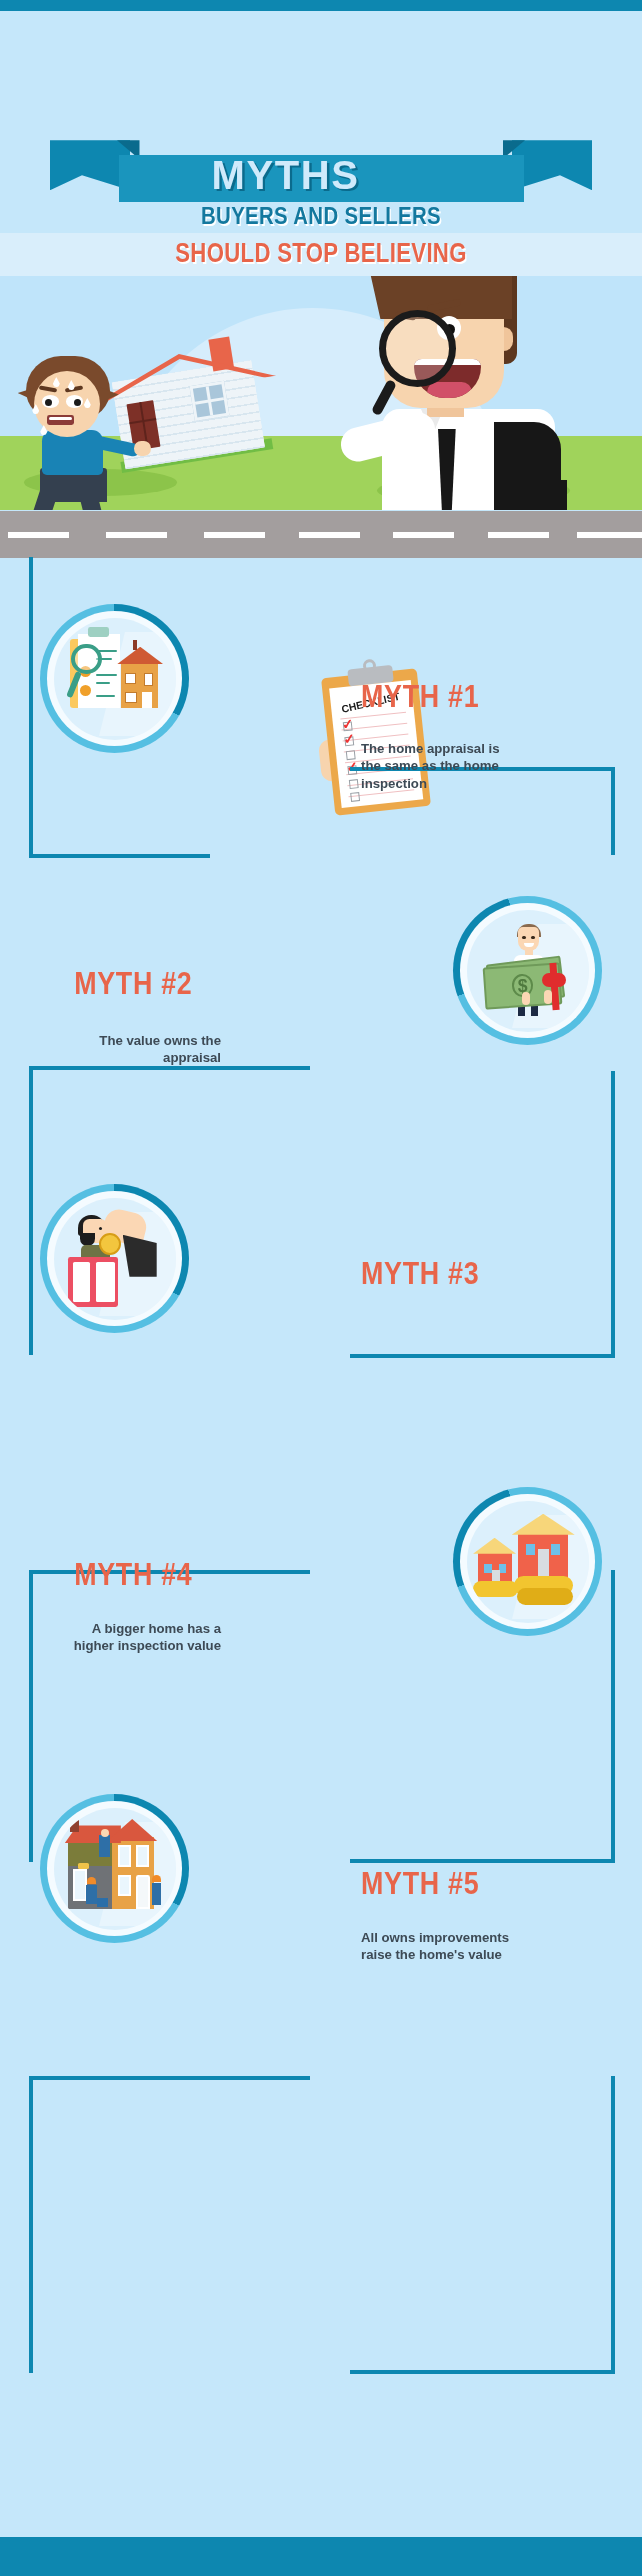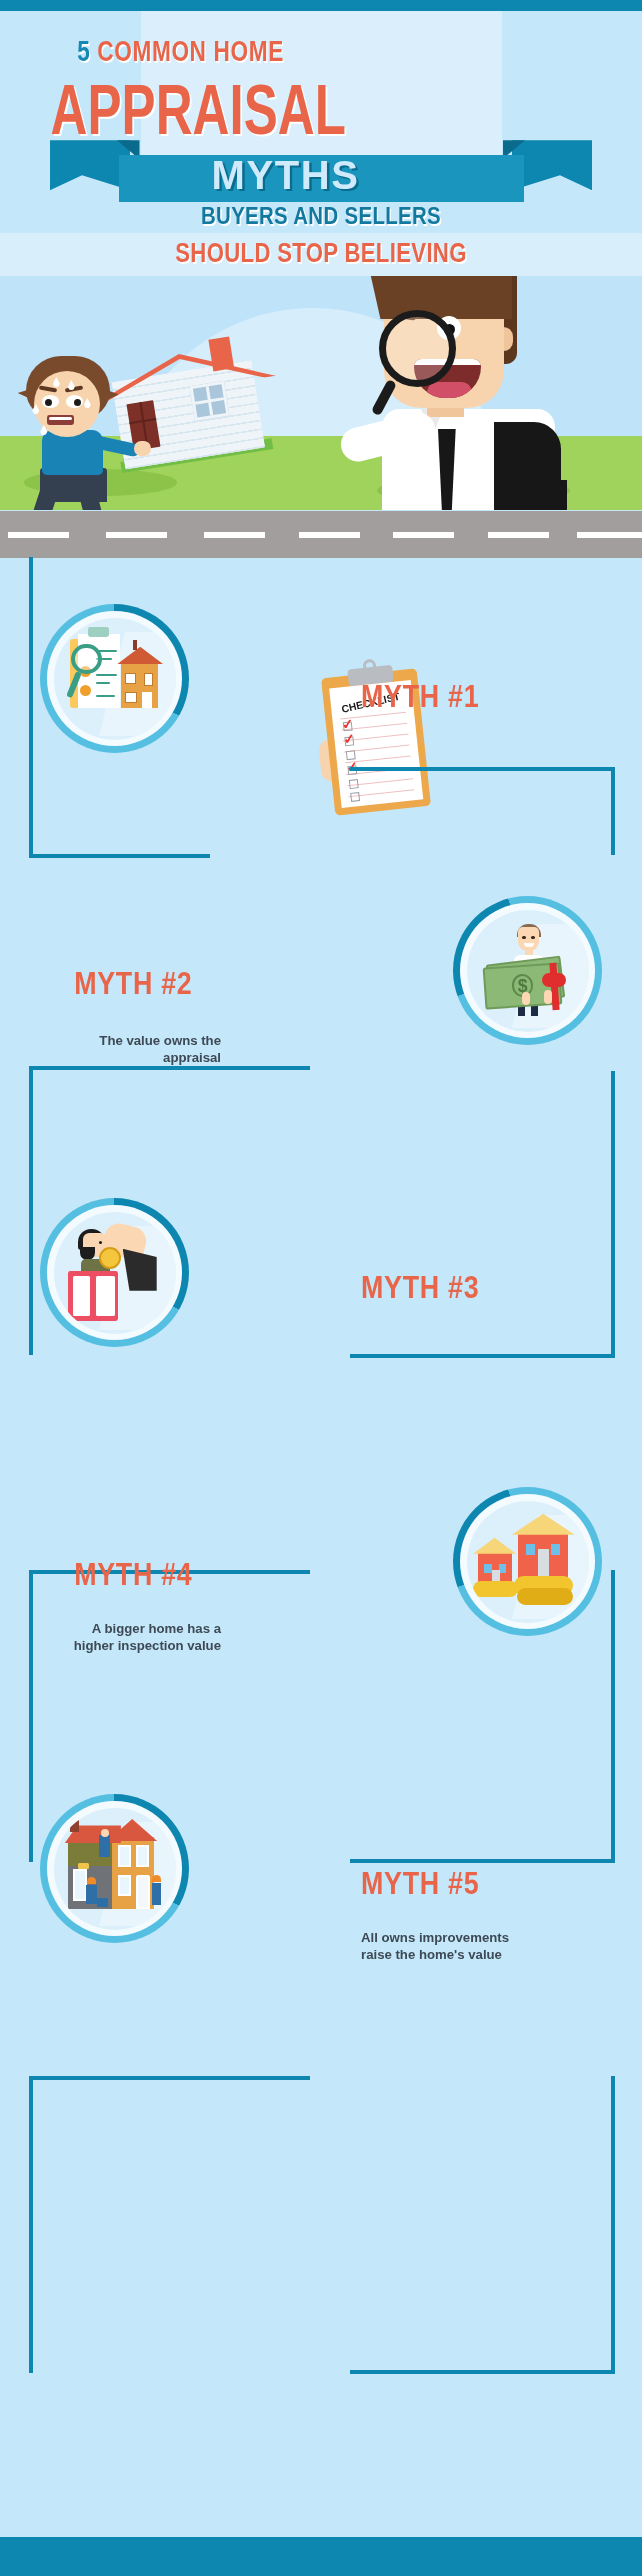--- a/index.html
+++ b/index.html
@@ -203,28 +203,20 @@
   .m-coin { position:absolute; background:#f3c63e; border-radius:50%; }
   .m-calc { position:absolute; background:#ec4f63; border-radius:2.4px; }
 </style>
 </head>
 <body>
 
 <div class="page">
 
   <div class="bar-top"></div>
 
-  <div class="header">
-    <div class="title-card"></div>
-    <div class="line1">
-      <span class="num">5</span>
-      <span>COMMON HOME</span>
-    </div>
-    <div class="line2">APPRAISAL</div>
-  </div>
 
   <div class="ribbon-wrap">
     <div class="ribbon-tail-l"></div>
     <div class="ribbon-tail-r"></div>
     <div class="ribbon-fold-l"></div>
     <div class="ribbon-fold-r"></div>
     <div class="ribbon-main"></div>
     <div class="ribbon-text">MYTHS</div>
   </div>
 
@@ -381,20 +373,21 @@
             <div class="m-roof" style="left:63px;top:29px;width:47px;height:17.7px;clip-path:polygon(0 100%,50% 0,100% 100%);"></div>
             <div style="position:absolute;left:79px;top:22.5px;width:4.8px;height:9.6px;background:#8c3b28;"></div>
             <div style="position:absolute;left:71px;top:55px;width:11.2px;height:11.2px;background:#fff;border:0.8px solid #c27b2d;"></div>
             <div style="position:absolute;left:90px;top:55px;width:9.6px;height:13px;background:#fff;border:0.8px solid #c27b2d;"></div>
             <div style="position:absolute;left:88px;top:74px;width:10.4px;height:16px;background:#fff;"></div>
             <div style="position:absolute;left:71px;top:74px;width:12px;height:11.2px;background:#fff;border:0.8px solid #c27b2d;"></div>
           </div>
         </div>
       </div>
       <div class="myth-label align-left" style="left:361px; top:122px;">MYTH #1</div>
+      <div class="myth-body align-left" style="left:361px; top:183px;">The home appraisal is the same as the home inspection</div>
     </div>
 
     <div class="myth" style="top:297px;">
       <div class="badge" style="left:453px; top:42px;">
         <div class="badge-outer" style="background: conic-gradient(#55bfe2 0deg 250deg, #0d87b0 250deg 345deg, #55bfe2 345deg 360deg);"></div>
         <div class="badge-white"></div>
         <div class="badge-inner">
           <div class="badge-sheen"></div>
           <div class="mini">
             <div style="position:absolute;left:50px;top:14.5px;width:24px;height:13px;background:#8a6a4e;border-radius:11.2px 11.2px 0 0;"></div>
@@ -414,21 +407,21 @@
             <div style="position:absolute;left:75px;top:63px;width:24px;height:14.5px;background:#e02d2d;border-radius:7.2px;"></div>
             <div style="position:absolute;left:55px;top:82px;width:8px;height:13px;background:#fbd7b4;border-radius:4px;"></div>
             <div style="position:absolute;left:77px;top:80px;width:8px;height:14.5px;background:#fbd7b4;border-radius:4px;"></div>
           </div>
         </div>
       </div>
       <div class="myth-label align-right" style="right:450px; top:112px;">MYTH #2</div>
       <div class="myth-body align-right" style="left:48px; top:178px; width:173px;">The value owns the appraisal</div>
     </div>
 
-    <div class="myth" style="top:594px;">
+    <div class="myth" style="top:580px;">
       <div class="badge" style="left:40px; top:47px;">
         <div class="badge-outer" style="background: conic-gradient(#0d87b0 28deg 120deg, #55bfe2 120deg 388deg);"></div>
         <div class="badge-white"></div>
         <div class="badge-inner">
           <div class="badge-sheen"></div>
           <div class="mini">
             <div style="position:absolute;left:24px;top:17.7px;width:27px;height:21px;background:#1d1d1d;border-radius:13px 13px 3.2px 3.2px;"></div>
             <div style="position:absolute;left:29px;top:21px;width:24px;height:24px;background:#fbd7b4;border-radius:6.4px;"></div>
             <div style="position:absolute;left:45px;top:29px;width:3.2px;height:3.2px;background:#1d1d1d;border-radius:50%;"></div>
             <div style="position:absolute;left:26.5px;top:35px;width:14.5px;height:13px;background:#1d1d1d;border-radius:0 0 7.2px 7.2px;"></div>

